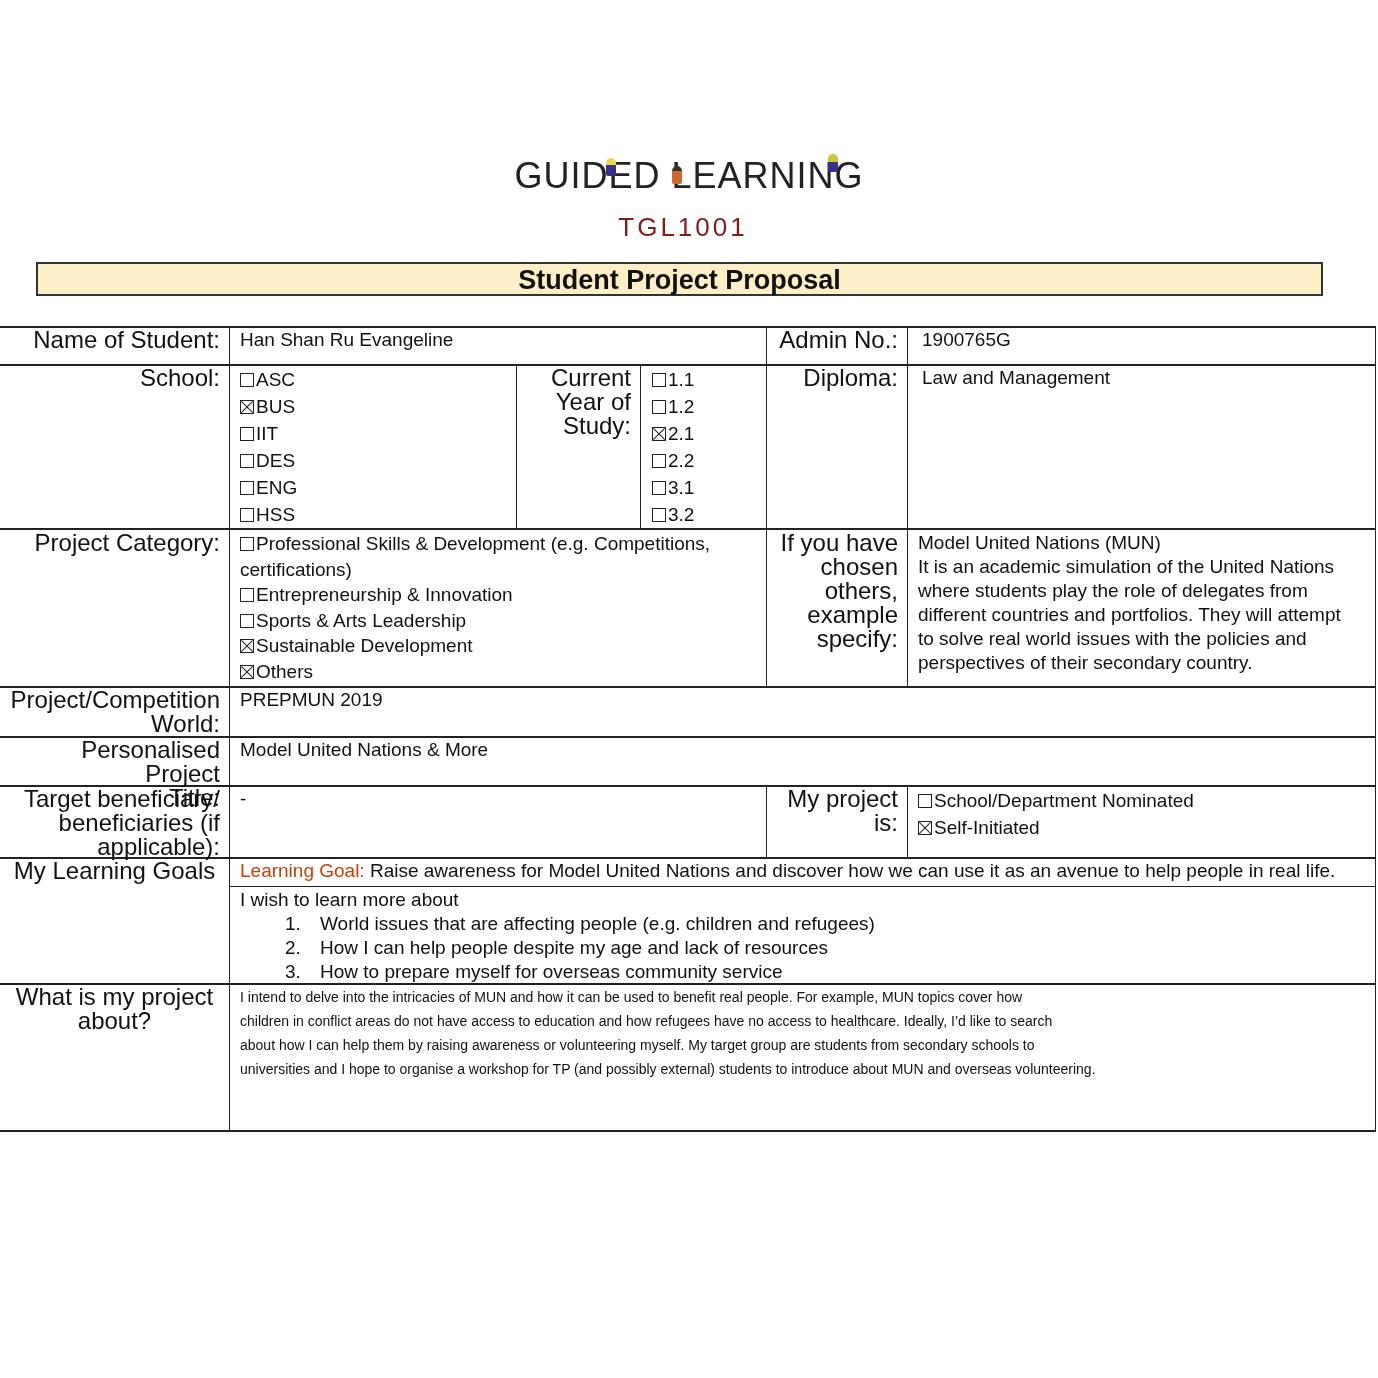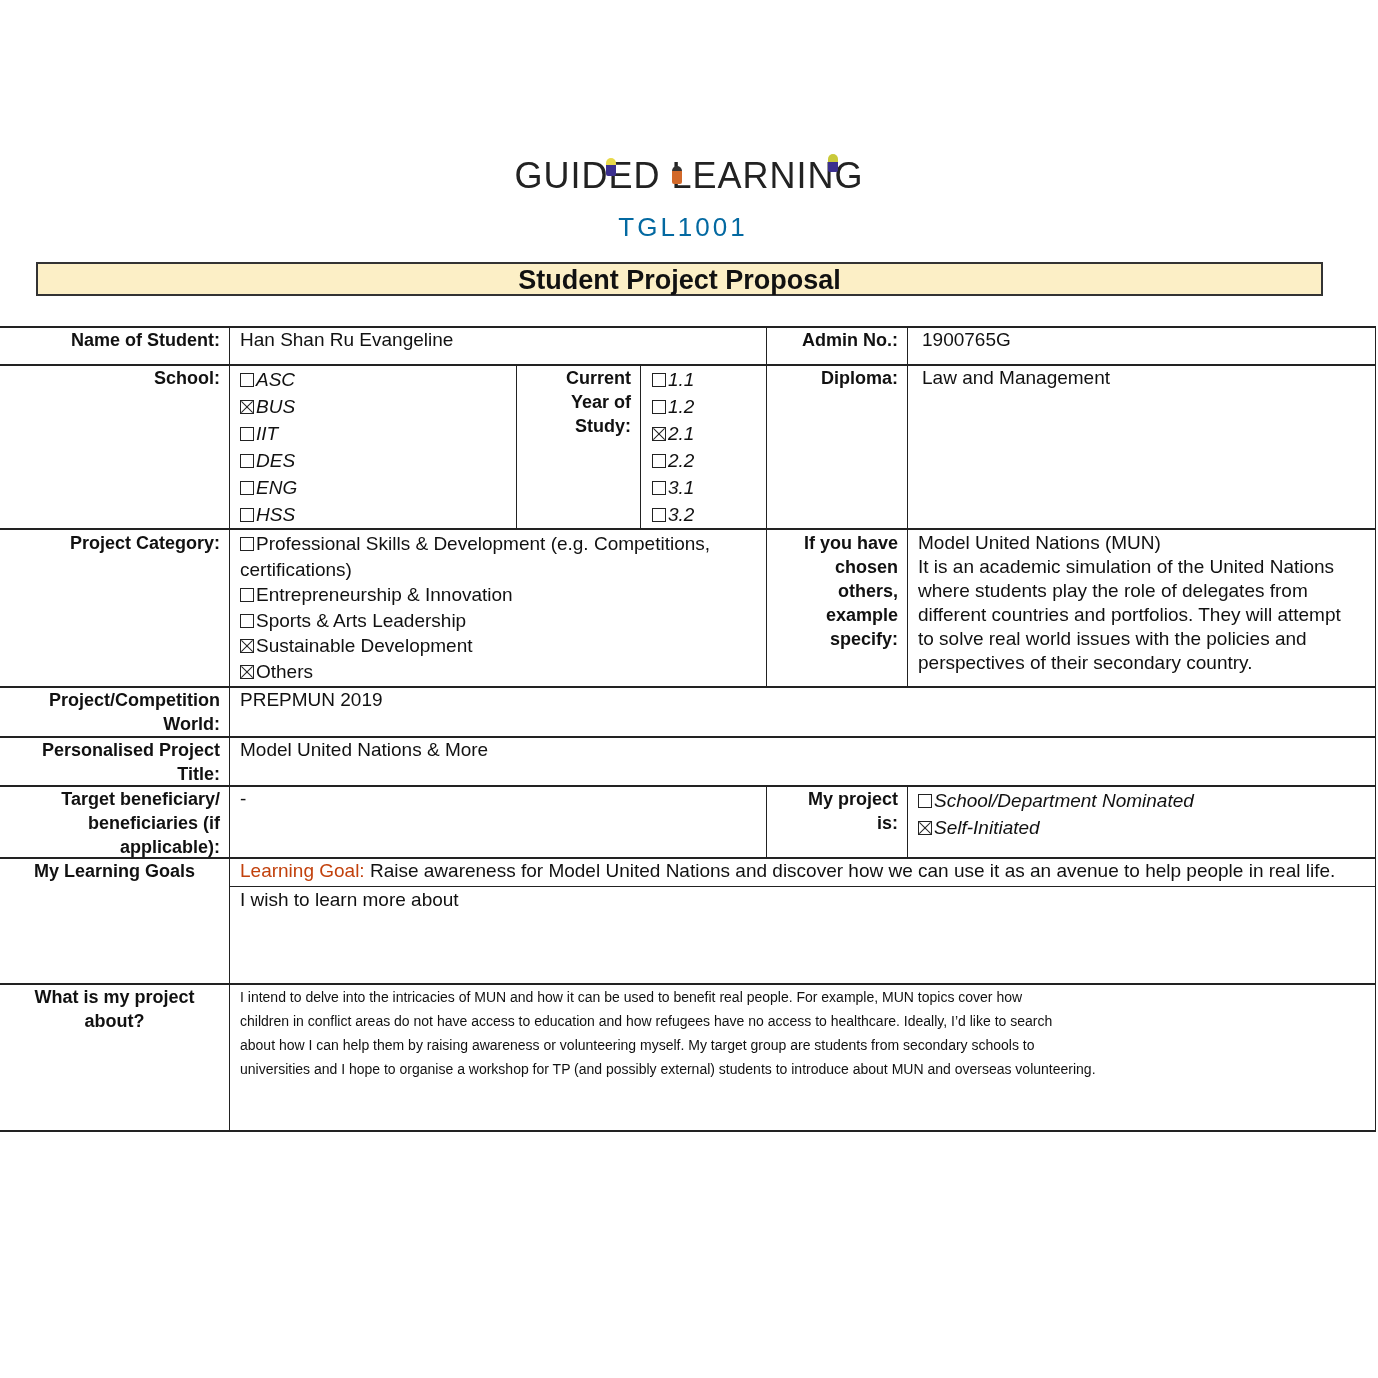--- a/index.html
+++ b/index.html
@@ -2,30 +2,30 @@
 <html><head>
 <meta charset="utf-8">
 <style>
   html, body { margin: 0; padding: 0; background: #ffffff; }
   body { width: 1378px; height: 1378px; position: relative; overflow: hidden;
          font-family: "Liberation Sans", sans-serif; color: #111; }
   .abs { position: absolute; }
   .logo { left: 0; width: 1378px; top: 158px; text-align: center; font-size: 36px;
           letter-spacing: 1px; color: #222; font-weight: 400; line-height: 1; }
   .code { left: 0; width: 1366px; top: 212px; text-align: center; font-size: 26px;
-          letter-spacing: 3px; color: #0369a1; }
+          letter-spacing: 3px; color: #7f1d1d; }
   .fig { position: absolute; width: 10px; height: 18px; border-radius: 5px 5px 2px 2px; }
   .banner { left: 36px; top: 262px; width: 1287px; height: 34px; background: #fcefc6;
             border: 2px solid #333; box-sizing: border-box; text-align: center;
             font-weight: bold; font-size: 27px; line-height: 32px; }
   .hline { position: absolute; left: 0; width: 1376px; height: 0; border-top: 2px solid #222; }
   .vline { position: absolute; width: 0; border-left: 1.5px solid #222; }
-  .lbl { position: absolute; font-weight: bold; font-size: 18px; text-align: right; line-height: 24px; }
+  .lbl { position: absolute; font-weight: normal; font-size: 24px; text-align: right; line-height: 24px; }
   .val { position: absolute; font-size: 19px; line-height: 24px; white-space: nowrap; }
-  .stack div { height: 27px; line-height: 27px; font-style: italic; }
+  .stack div { height: 27px; line-height: 27px; }
   .cb { display: inline-block; width: 14px; height: 14px; border: 1.3px solid #222;
         box-sizing: border-box; vertical-align: -1px; margin-right: 2px; position: relative; }
   .cb.on::before, .cb.on::after { content: ""; position: absolute; left: 50%; top: 50%;
         width: 16px; height: 1.2px; background: #222; }
   .cb.on::before { transform: translate(-50%,-50%) rotate(45deg); }
   .cb.on::after  { transform: translate(-50%,-50%) rotate(-45deg); }
   .red { color: #c2410c; }
   ol.goals { margin: 0; padding-left: 66px; }
   ol.goals li { padding-left: 14px; line-height: 24px; }
 </style>
@@ -142,20 +142,25 @@
   <div><span class="cb"></span><span>School/Department Nominated</span></div>
   <div><span class="cb on"></span><span>Self-Initiated</span></div>
 </div>
 
 <div class="lbl" style="left:0;width:229px;top:859px;text-align:center">My Learning Goals</div>
 <div class="val" style="left:240px;top:859px">
   <span class="red">Learning Goal:</span><span> Raise awareness for Model United Nations and discover how we can use it as an avenue to help people in real life.</span>
 </div>
 <div class="val" style="left:240px;top:888px;white-space:nowrap">
   <div>I wish to learn more about</div>
+  <ol class="goals">
+    <li>World issues that are affecting people (e.g. children and refugees)</li>
+    <li>How I can help people despite my age and lack of resources</li>
+    <li>How to prepare myself for overseas community service</li>
+  </ol>
 </div>
 
 <div class="lbl" style="left:0;width:229px;top:985px;text-align:center">
   <div>What is my project</div>
   <div>about?</div>
 </div>
 <div class="val" style="left:240px;top:985px;font-size:14px">
   <div>I intend to delve into the intricacies of MUN and how it can be used to benefit real people. For example, MUN topics cover how</div>
   <div>children in conflict areas do not have access to education and how refugees have no access to healthcare. Ideally, I’d like to search</div>
   <div>about how I can help them by raising awareness or volunteering myself. My target group are students from secondary schools to</div>

